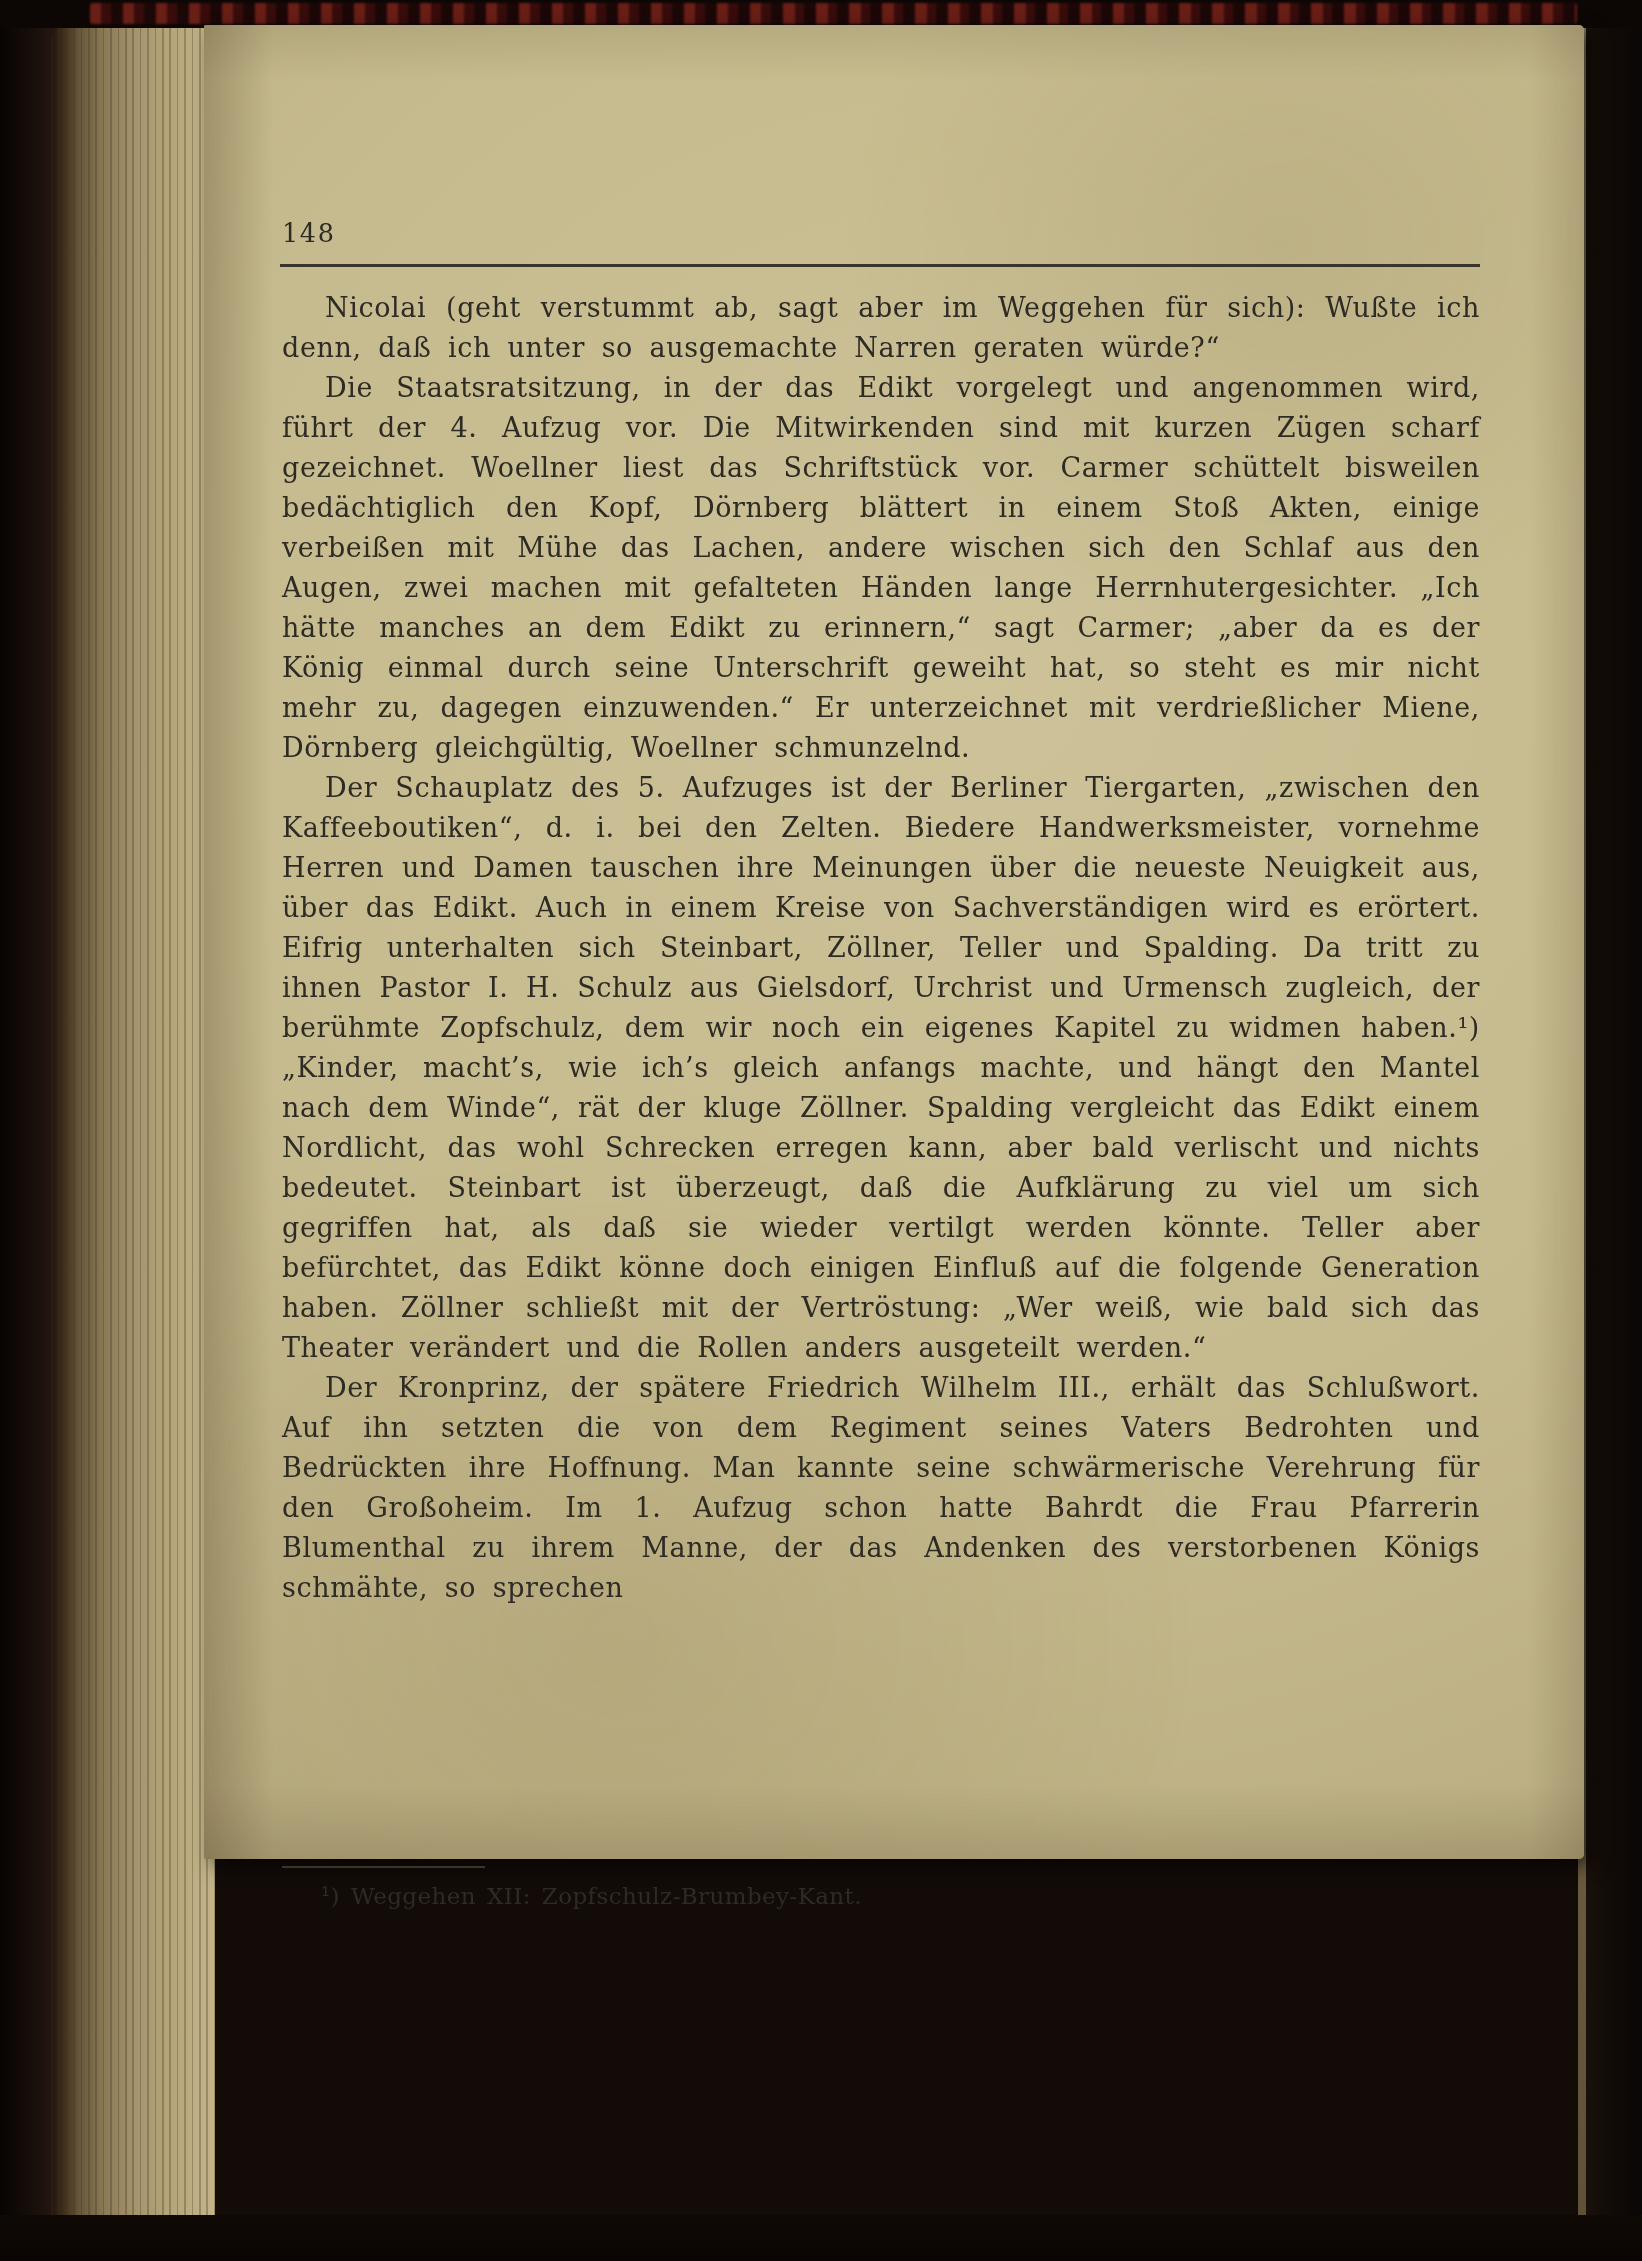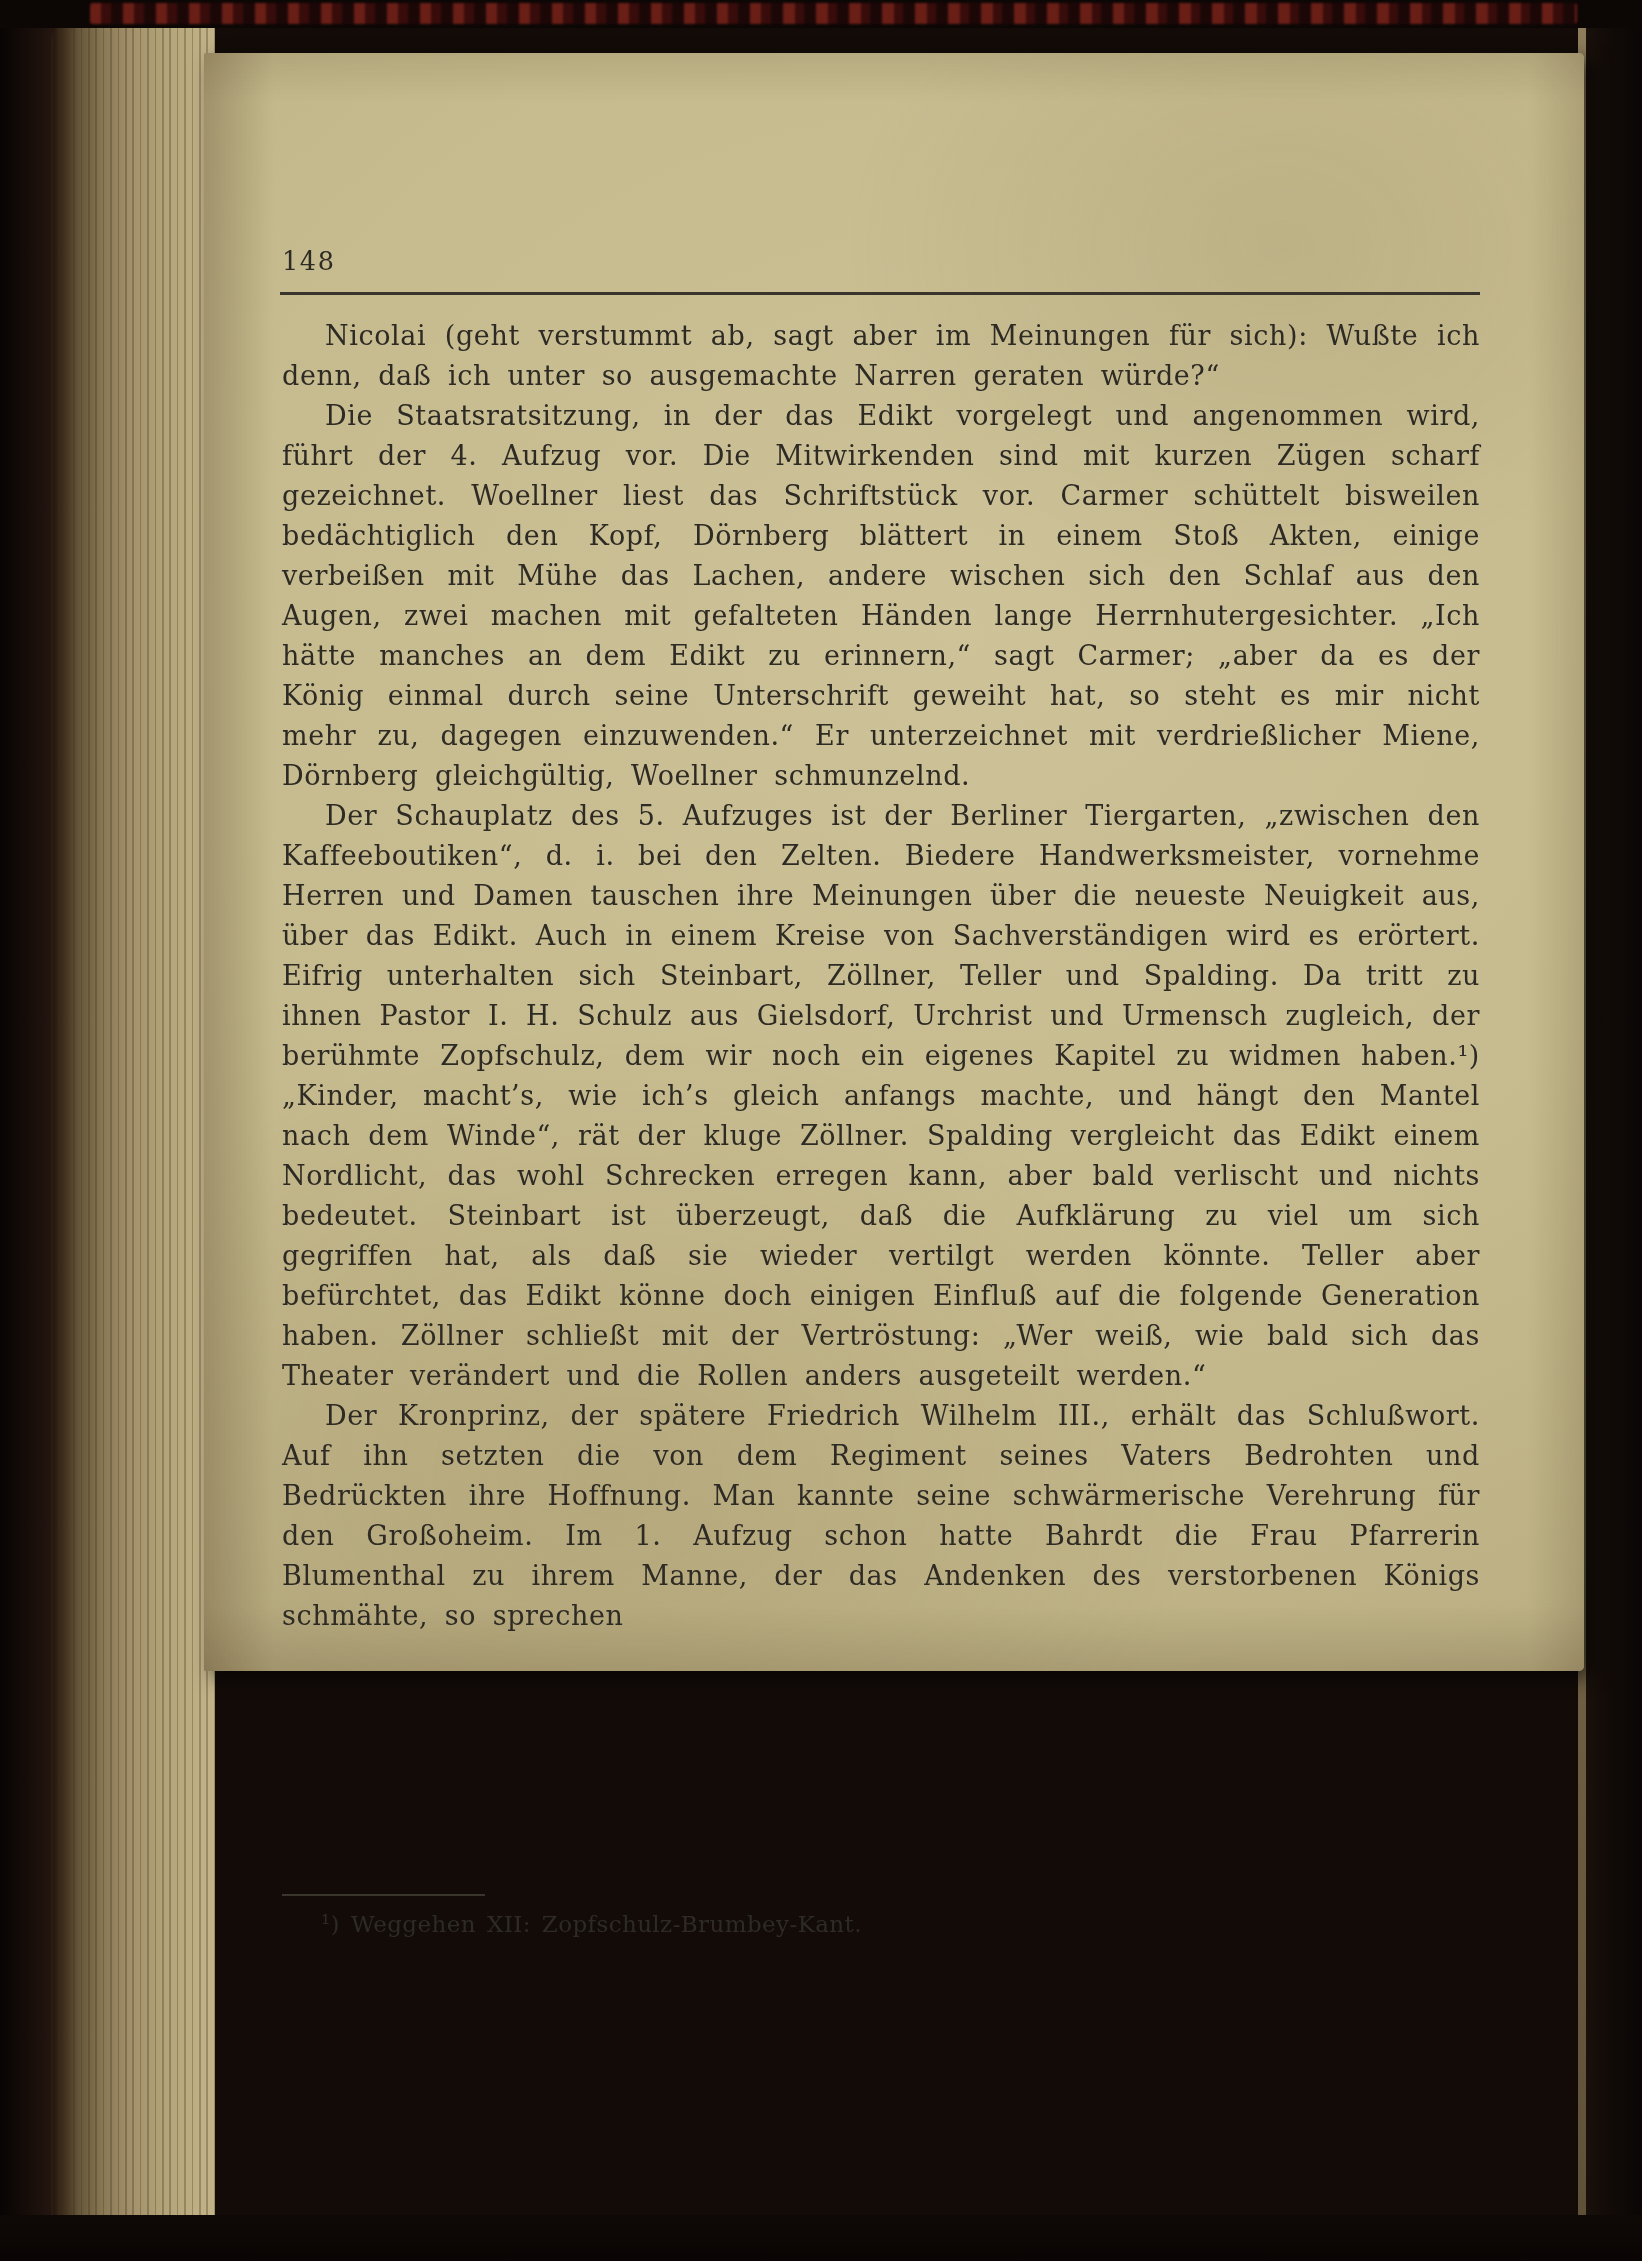--- a/index.html
+++ b/index.html
@@ -81,26 +81,25 @@
         #bfb086 92%,
         #c2b389 100%);
   }
 
   
   .page {
     position: absolute;
     left: 204px;
     top: 25px;
     width: 1380px;
-    height: 1618px;
+    height: 1834px;
     background:
       radial-gradient(120% 85% at 55% 36%, #cdc298 0%, #c6bb8e 48%, #bcb084 78%, #ab9f76 100%);
     box-shadow: 8.2px 6.6px 18px rgba(0,0,0,0.55);
     border-radius: 1.6px 5px 5px 1.6px;
-    margin-top: 28px;
   }
   .vignette {
     position: absolute;
     inset: 0;
     pointer-events: none;
     background:
       radial-gradient(60% 40% at 30% 88%, rgba(120,100,60,0.14), rgba(0,0,0,0) 70%),
       radial-gradient(45% 30% at 78% 12%, rgba(110,92,55,0.12), rgba(0,0,0,0) 70%),
       linear-gradient(90deg, rgba(88,68,40,0.32) 0%, rgba(0,0,0,0) 5%),
       linear-gradient(270deg, rgba(88,68,40,0.20) 0%, rgba(0,0,0,0) 4%),
@@ -194,21 +193,21 @@
 
   <div class="page">
     <div class="vignette"></div>
 
     <div class="page-header">
       <span class="page-number">148</span>
     </div>
     <div class="header-rule"></div>
 
     <div class="text-block">
-      <p class="para">Nicolai (geht verstummt ab, sagt aber im Meinungen für sich): Wußte ich denn, daß ich unter so ausgemachte Narren geraten würde?“</p>
+      <p class="para">Nicolai (geht verstummt ab, sagt aber im Weggehen für sich): Wußte ich denn, daß ich unter so ausgemachte Narren geraten würde?“</p>
       <p class="para">Die Staatsratsitzung, in der das Edikt vorgelegt und angenommen wird, führt der 4. Aufzug vor. Die Mitwirkenden sind mit kurzen Zügen scharf gezeichnet. Woellner liest das Schriftstück vor. Carmer schüttelt bisweilen bedächtiglich den Kopf, Dörnberg blättert in einem Stoß Akten, einige verbeißen mit Mühe das Lachen, andere wischen sich den Schlaf aus den Augen, zwei machen mit gefalteten Händen lange Herrnhutergesichter. „Ich hätte manches an dem Edikt zu erinnern,“ sagt Carmer; „aber da es der König einmal durch seine Unterschrift geweiht hat, so steht es mir nicht mehr zu, dagegen einzuwenden.“ Er unterzeichnet mit verdrießlicher Miene, Dörnberg gleichgültig, Woellner schmunzelnd.</p>
       <p class="para">Der Schauplatz des 5. Aufzuges ist der Berliner Tiergarten, „zwischen den Kaffeeboutiken“, d. i. bei den Zelten. Biedere Handwerksmeister, vornehme Herren und Damen tauschen ihre Meinungen über die neueste Neuigkeit aus, über das Edikt. Auch in einem Kreise von Sachverständigen wird es erörtert. Eifrig unterhalten sich Steinbart, Zöllner, Teller und Spalding. Da tritt zu ihnen Pastor I. H. Schulz aus Gielsdorf, Urchrist und Urmensch zugleich, der berühmte Zopfschulz, dem wir noch ein eigenes Kapitel zu widmen haben.¹) „Kinder, macht’s, wie ich’s gleich anfangs machte, und hängt den Mantel nach dem Winde“, rät der kluge Zöllner. Spalding vergleicht das Edikt einem Nordlicht, das wohl Schrecken erregen kann, aber bald verlischt und nichts bedeutet. Steinbart ist überzeugt, daß die Aufklärung zu viel um sich gegriffen hat, als daß sie wieder vertilgt werden könnte. Teller aber befürchtet, das Edikt könne doch einigen Einfluß auf die folgende Generation haben. Zöllner schließt mit der Vertröstung: „Wer weiß, wie bald sich das Theater verändert und die Rollen anders ausgeteilt werden.“</p>
       <p class="para">Der Kronprinz, der spätere Friedrich Wilhelm III., erhält das Schlußwort. Auf ihn setzten die von dem Regiment seines Vaters Bedrohten und Bedrückten ihre Hoffnung. Man kannte seine schwärmerische Verehrung für den Großoheim. Im 1. Aufzug schon hatte Bahrdt die Frau Pfarrerin Blumenthal zu ihrem Manne, der das Andenken des verstorbenen Königs schmähte, so sprechen</p>
     </div>
 
     <div class="footnote-rule"></div>
     <p class="footnote">¹) Weggehen XII: Zopfschulz-Brumbey-Kant.</p>
   </div>
 
 </div>

